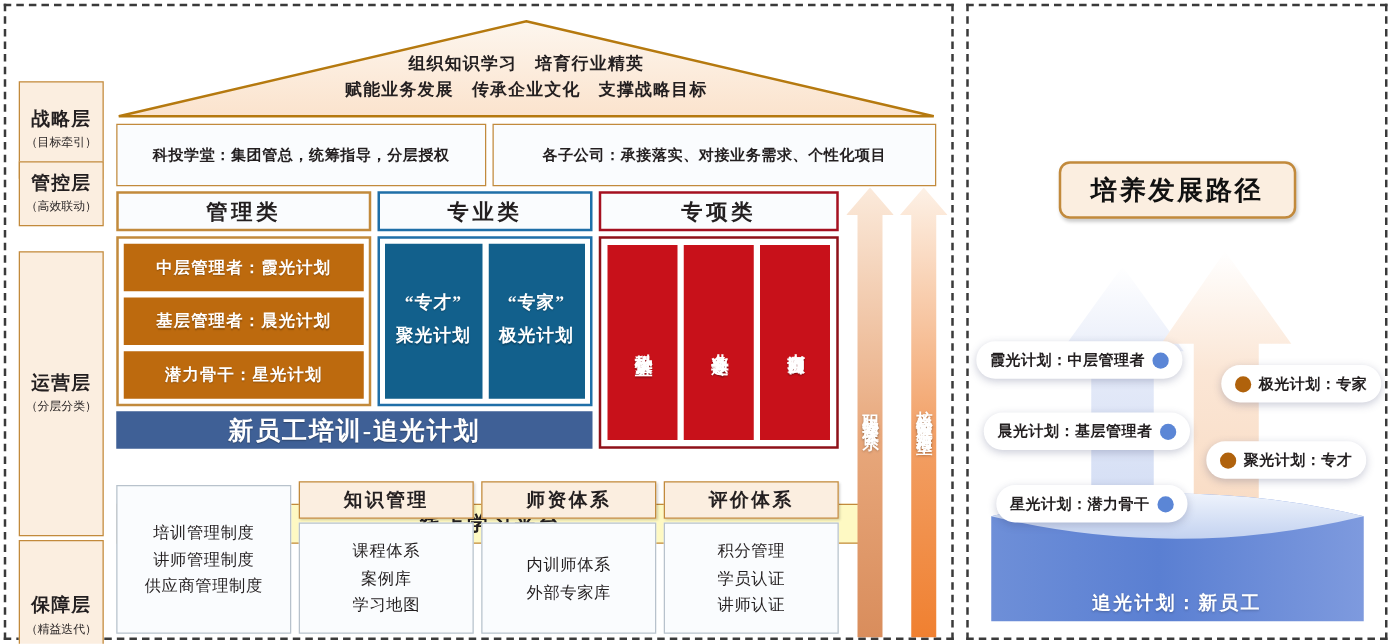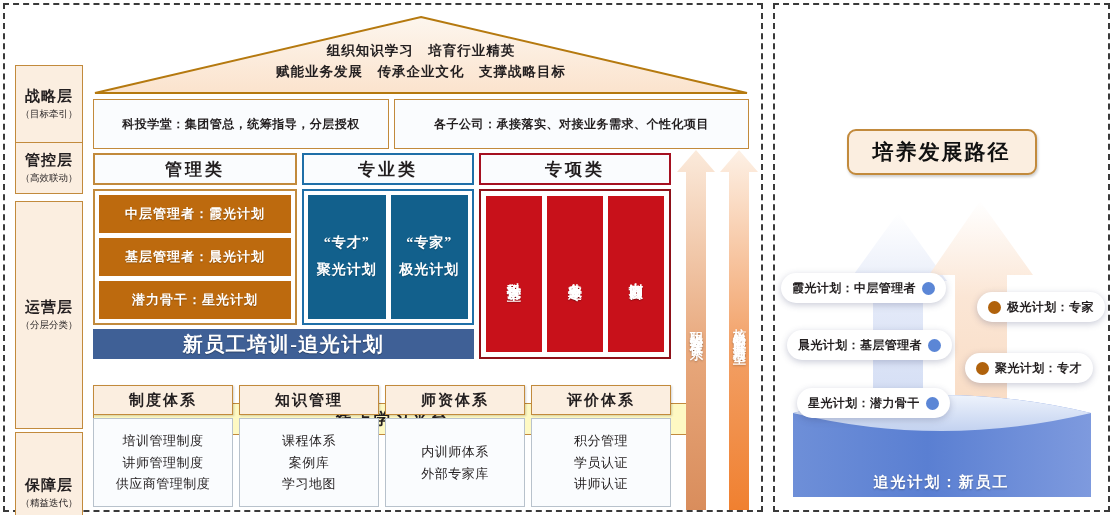--- a/index.html
+++ b/index.html
@@ -24,21 +24,21 @@
   .tier {
     position:absolute; left:10px; width:68px;
     border:1.5px solid #c28a3c; background:#fbeee0;
     display:flex; flex-direction:column; align-items:center; justify-content:center;
     color:#231f20; text-align:center;margin-top:48px;
   }
   .tier .t1 { font-size:15px; font-weight:bold; letter-spacing:1px; line-height:1.25; }
   .tier .t2 { font-size:9.5px; margin-top:2px; }
 
   .tier-a { top:12px;  height:78px; }
-  .tier-b { top:89px;  height:52px; }
+  .tier-b { top:76px;  height:52px; }
   .tier-c { top:148px; height:228px; }
   .tier-d { top:379px; height:122px; }
 
   
   .roof {
     position:absolute; left:88px; top:10px; width:656px; height:80px;
   }
   .roof svg { display:block; }
   .roof-text {
     position:absolute; left:0; top:26px; width:100%; text-align:center;
@@ -292,21 +292,20 @@
             <stop offset="100%" stop-color="#f08030"></stop>
           </linearGradient>
         </defs>
         <polygon points="19,0 38,22 29,22 29,360 9,360 9,22 0,22" fill="url(#ag2)"></polygon>
       </svg>
       <span>核心岗位胜任力模型</span>
     </div>
 
     <div class="guar">
       <div class="gcol">
-        <div class="gh">制度体系</div>
         <div class="gb">
           <div>培训管理制度</div>
           <div>讲师管理制度</div>
           <div>供应商管理制度</div>
         </div>
       </div>
       <div class="gcol">
         <div class="gh">知识管理</div>
         <div class="gb">
           <div>课程体系</div>

